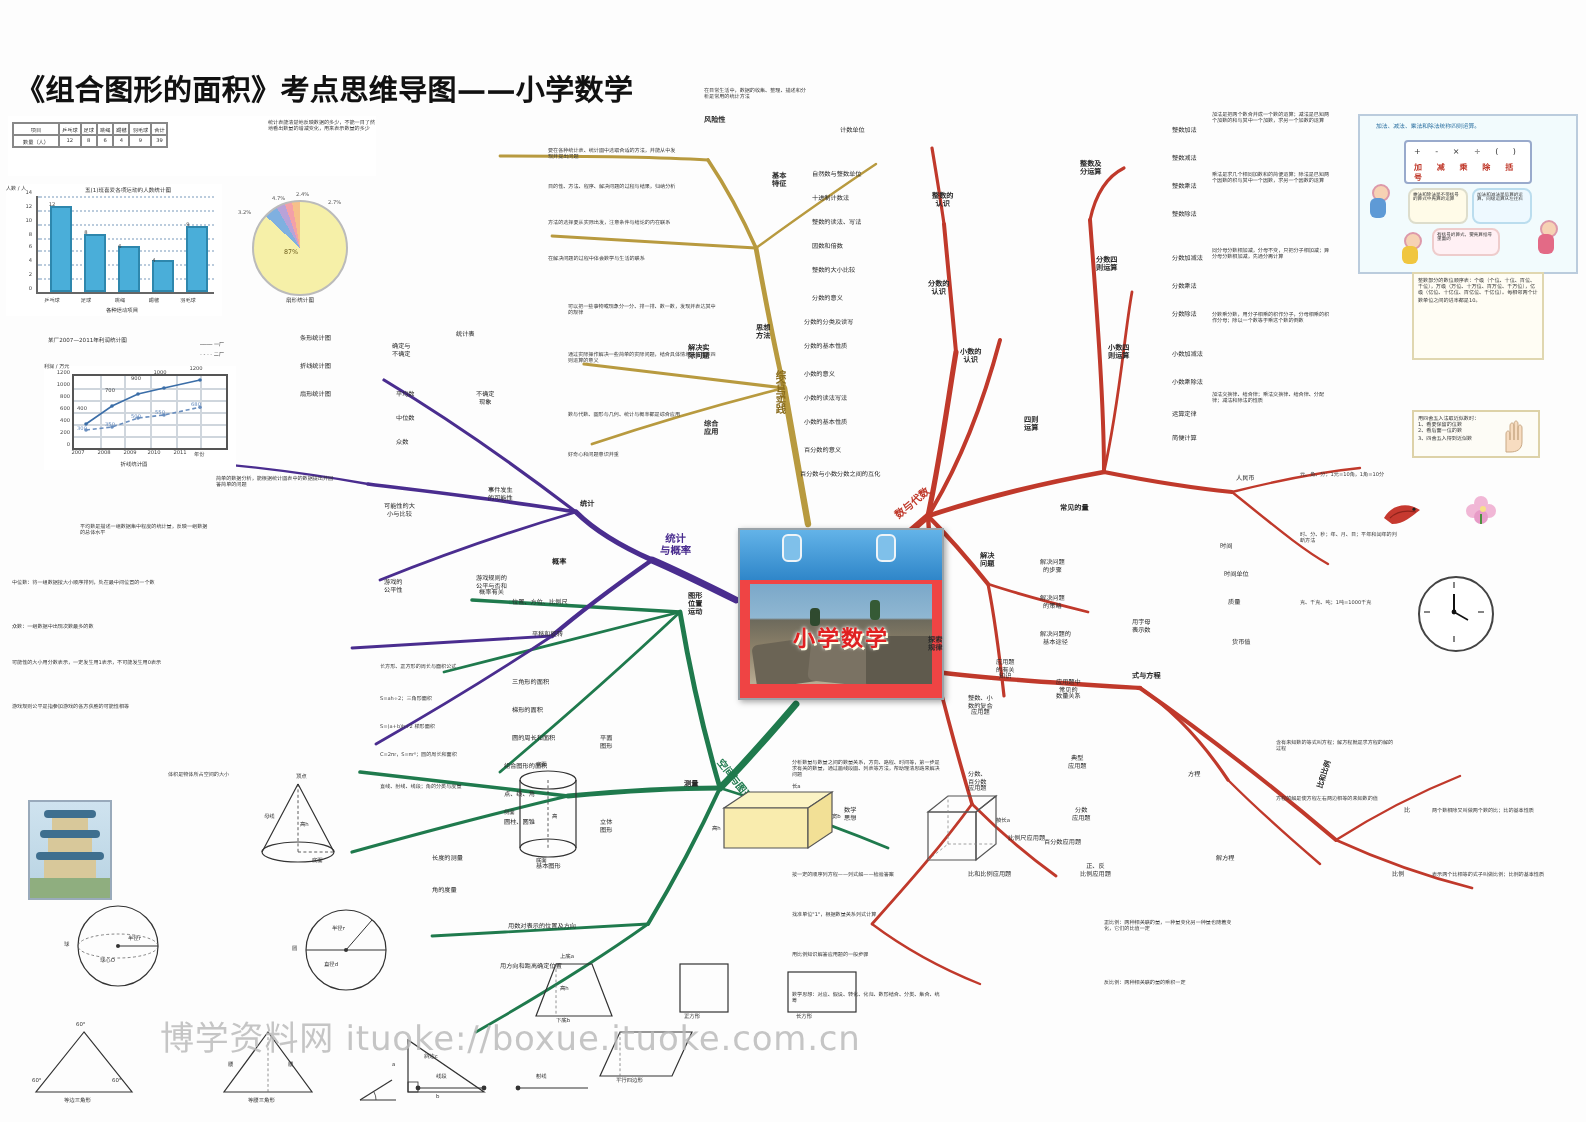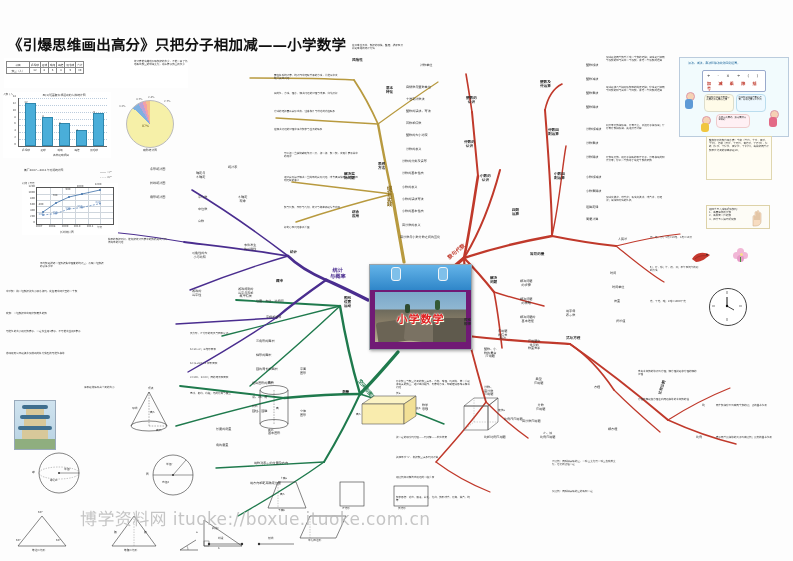--- a/index.html
+++ b/index.html
@@ -17,21 +17,21 @@
   .lbl{position:absolute;white-space:nowrap;font-weight:bold;color:#1a1a1a;}
 
   
   .c-red{color:#c0392b;}
   .c-grn{color:#1f7a4d;}
   .c-pur{color:#4a2d8f;}
   .c-gld{color:#8a6d1f;}
 
   
   .center-card{position:absolute;left:369px;top:264px;width:101px;height:84px;
-    background:#701a75;border:1px solid #9aa3a9;box-shadow:1px 1px 3px rgba(0,0,0,.35);}
+    background:#ef4444;border:1px solid #9aa3a9;box-shadow:1px 1px 3px rgba(0,0,0,.35);}
   .center-head{position:absolute;left:0;top:0;width:100%;height:25px;
     background:linear-gradient(#63b3e8,#2f86c9);}
   .ring{position:absolute;top:2px;width:8px;height:12px;border:1.5px solid #eef4f8;
     border-radius:3px;background:#7fc0ea;}
   .ring.l{left:21px;} .ring.r{left:68px;}
   .center-photo{position:absolute;left:5px;top:27px;width:91px;height:50px;
     background:linear-gradient(#7ba8c9 0%,#8fb7d2 34%,#6d6a5c 36%,#8a7f68 62%,#b9ad94 100%);
     overflow:hidden;}
   .rock{position:absolute;background:#6b6455;border-radius:3px;}
   .center-text{position:absolute;left:0;top:18px;width:100%;text-align:center;
@@ -104,21 +104,21 @@
   .watermark{position:absolute;left:80px;top:505px;font-size:17px;color:#b9b9b9;
     opacity:.82;white-space:nowrap;letter-spacing:.4px;
     font-family:"DejaVu Sans","Liberation Sans",sans-serif;}
   .rot-v{writing-mode:vertical-rl;text-orientation:upright;letter-spacing:-1px;}
 </style>
 </head>
 <body>
 
 <div id="root">
 
-  <div class="title">《引爆思维画出高分》只把分子相加减——小学数学</div>
+  <div class="title">《组合图形的面积》考点思维导图——小学数学</div>
 
   <svg class="abs" style="left:0;top:0" width="793" height="561">
     <defs></defs>
     <g fill="none" stroke-linecap="round">
 
       <g stroke="#c0392b">
         <path d="M430,290 C443,276 452,268 464,258" stroke-width="3.4"></path>
         <path d="M464,258 C470,230 474,200 478,176" stroke-width="2.6"></path>
         <path d="M464,258 C480,232 492,200 500,170" stroke-width="2"></path>
         <path d="M478,176 C476,156 474,132 472,112" stroke-width="2"></path>

